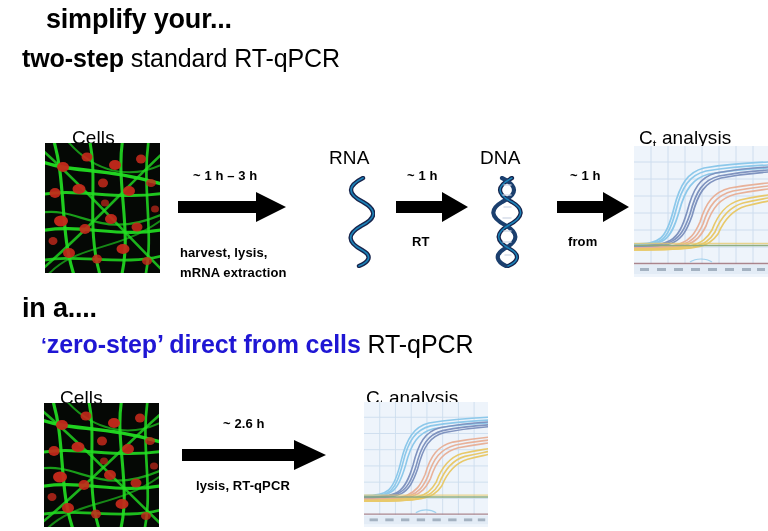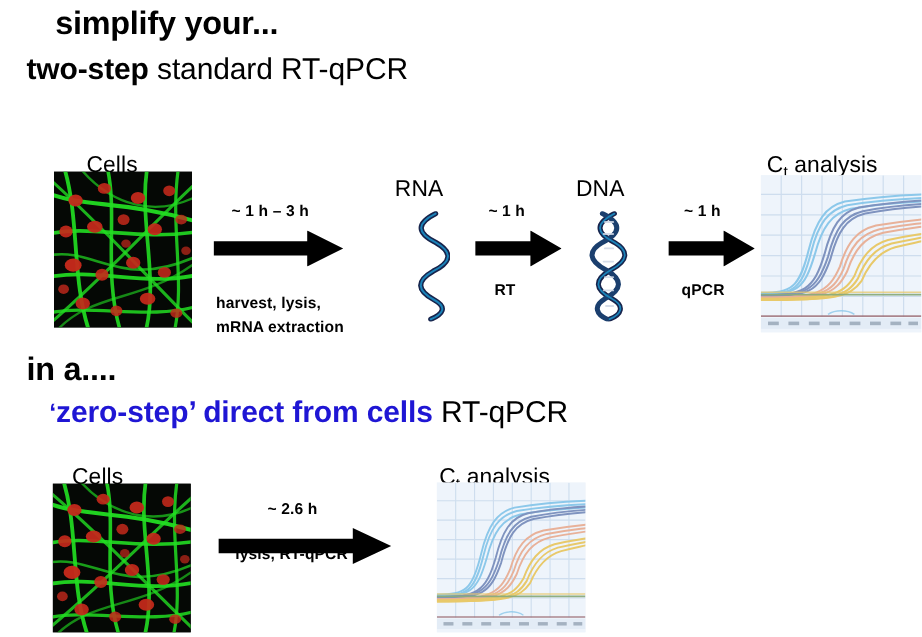--- a/index.html
+++ b/index.html
@@ -153,21 +153,21 @@
       </g>
     </svg>
   </div>
 
   <div class="abs steptxt" style="left:570px;top:168px;">~ 1 h</div>
   <div class="abs arrow" style="left:557px;top:192px;width:72px;height:30px;">
     <svg width="72" height="30" viewBox="0 0 72 30" aria-hidden="true">
       <path d="M0 9 L46 9 L46 0 L72 15 L46 30 L46 21 L0 21 Z" fill="#000"></path>
     </svg>
   </div>
-  <div class="abs steptxt" style="left:568px;top:234px;">qPCR</div>
+  <div class="abs steptxt" style="left:568px;top:234px;">from</div>
 
   <div class="abs lbl lbl-ct1">
     <span>C</span><sub>t</sub><span> analysis</span>
   </div>
   <div class="abs plot" style="left:634px;top:146px;width:134px;height:131px;">
     <svg width="134" height="131" viewBox="0 0 134 131" aria-hidden="true">
       <rect x="0" y="0" width="134" height="131" fill="#eef4fb"></rect>
       <g stroke="#c3d6ea" stroke-width="1" opacity=".75">
         <path d="M17 0 V118"></path>
           <path d="M34 0 V118"></path>
@@ -259,21 +259,21 @@
       </g>
     </svg>
   </div>
 
   <div class="abs steptxt" style="left:223px;top:416px;">~ 2.6 h</div>
   <div class="abs arrow" style="left:182px;top:440px;width:144px;height:30px;">
     <svg width="144" height="30" viewBox="0 0 144 30" aria-hidden="true">
       <path d="M0 9 L112 9 L112 0 L144 15 L112 30 L112 21 L0 21 Z" fill="#000"></path>
     </svg>
   </div>
-  <div class="abs steptxt" style="left:196px;top:454px;">lysis, RT-qPCR</div>
+  <div class="abs steptxt" style="left:196px;top:478px;">lysis, RT-qPCR</div>
 
   <div class="abs lbl lbl-ct2">
     <span>C</span><sub>t</sub><span> analysis</span>
   </div>
   <div class="abs plot" style="left:364px;top:402px;width:124px;height:125px;">
     <svg width="124" height="125" viewBox="0 0 134 131" preserveAspectRatio="none" aria-hidden="true">
       <rect x="0" y="0" width="134" height="131" fill="#eef4fb"></rect>
       <g stroke="#c3d6ea" stroke-width="1" opacity=".75">
         <path d="M17 0 V118"></path>
           <path d="M34 0 V118"></path>

